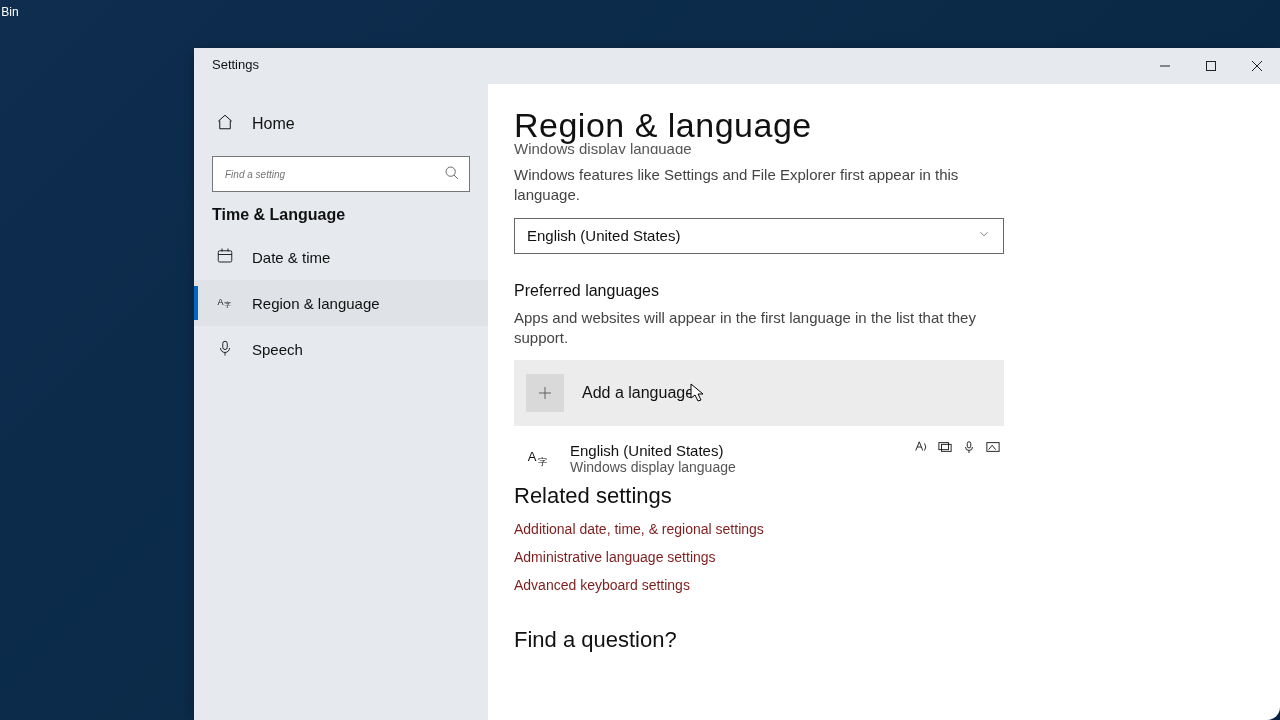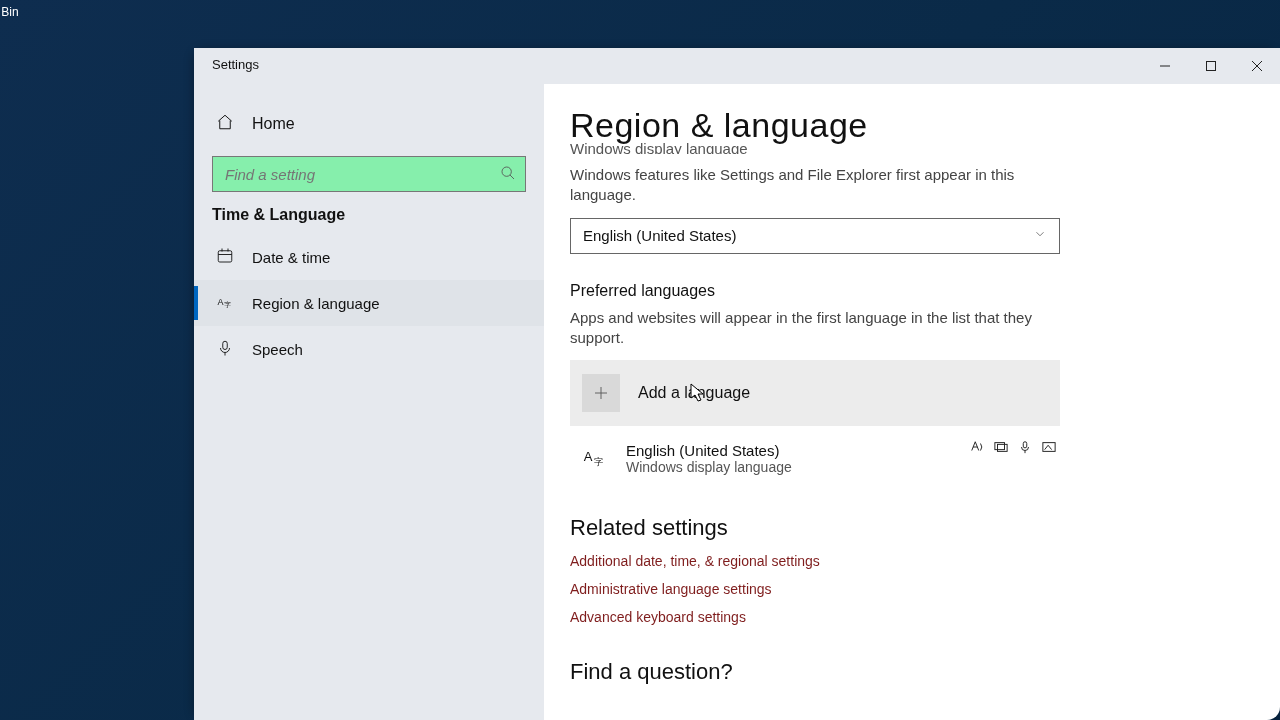--- a/index.html
+++ b/index.html
@@ -16,28 +16,28 @@
   background:#fff;display:flex;flex-direction:column;
   box-shadow: -2px 0 8px rgba(0,0,0,.25);
   border-radius: 13px;
 }
 .titlebar{height:36px;display:flex;align-items:center;justify-content:flex-end;background:#e6e9ee;}
 .titlebar .title{position:absolute;left:18px;top:9px;font-size:13px;color:#111;}
 .tbtn{width:46px;height:36px;display:flex;align-items:center;justify-content:center;cursor:default;}
 .tbtn svg{width:12px;height:12px;stroke:#222;stroke-width:1;fill:none;}
 
 .body{flex:1;display:flex;min-height:0;}
-.sidebar{width:350px;background:#e6e9ee;padding:18px 0 0 0;display:flex;flex-direction:column;}
+.sidebar{width:294px;background:#e6e9ee;padding:18px 0 0 0;display:flex;flex-direction:column;}
 .home-row{display:flex;align-items:center;gap:18px;padding:0 0 0 22px;height:44px;font-size:16px;color:#111;}
 .home-row svg{width:18px;height:18px;stroke:#111;fill:none;stroke-width:1.3;}
 
 .searchwrap{margin:10px 18px 14px 18px;position:relative;}
 .searchwrap input{
-  width:100%;height:36px;border:1px solid #777;background:#86efac;
-  padding:0 36px 0 12px;font-size:15px;font-style:italic;color:#555;outline:none;
+  width:100%;height:36px;border:1px solid #777;background:#ffffff;
+  padding:0 36px 0 12px;font-size:10px;font-style:italic;color:#555;outline:none;
 }
 .searchwrap .sicon{position:absolute;right:10px;top:9px;}
 .searchwrap .sicon svg{width:16px;height:16px;stroke:#555;fill:none;stroke-width:1.3;}
 
 .category{padding:0 0 10px 18px;font-weight:600;font-size:16px;color:#111;}
 .navitem{display:flex;align-items:center;gap:18px;height:46px;padding-left:22px;font-size:15px;color:#111;position:relative;text-align:right;}
 .navitem svg{width:18px;height:18px;stroke:#111;fill:none;stroke-width:1.2;}
 .navitem.selected{background:#dfe3e8;}
 .navitem.selected::before{content:"";position:absolute;left:0;top:6px;bottom:6px;width:4px;background:#0067c0;}
 
@@ -55,21 +55,21 @@
 .addlang .plus svg{width:18px;height:18px;stroke:#555;stroke-width:1.2;fill:none;}
 .addlang span{font-size:16px;}
 
 .langrow{margin-top:8px;width:490px;display:flex;align-items:center;gap:18px;padding:8px 12px;position:relative;}
 .langrow .licon svg{width:26px;height:26px;stroke:#111;fill:none;stroke-width:1.1;}
 .langrow .ltxt .name{font-size:15px;}
 .langrow .ltxt .sub{font-size:14px;color:#555;}
 .langicons{position:absolute;right:4px;top:6px;display:flex;gap:10px;}
 .langicons svg{width:14px;height:14px;stroke:#222;fill:none;stroke-width:1.1;}
 
-.rel{font-size:22px;font-weight:400;margin-top:32px;}
+.rel{font-size:22px;font-weight:400;}
 .link{color:#7f1d1d;font-size:14px;margin-top:12px;display:block;}
 .q{font-size:22px;font-weight:400;margin-top:34px;}
 
 .cursor{position:absolute;pointer-events:none;}
 .cursor svg{width:16px;height:20px;}
 </style>
 </head>
 <body>
 
 <div class="desktop-icon">

